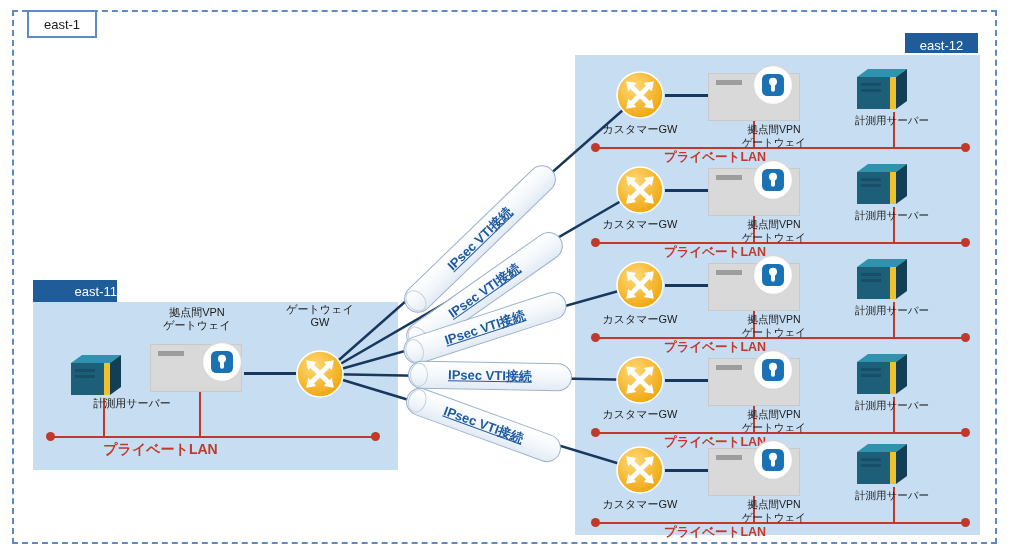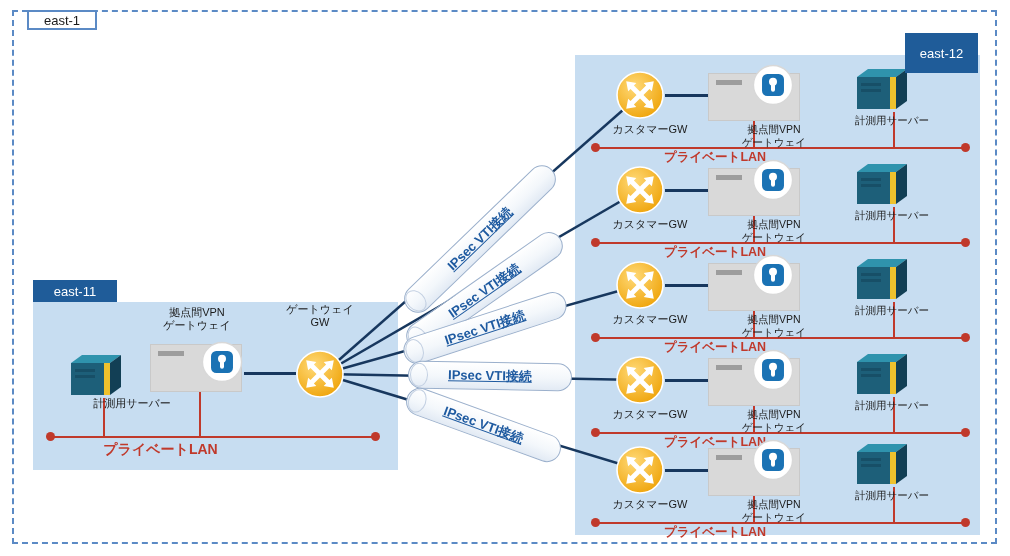--- a/index.html
+++ b/index.html
@@ -2,31 +2,31 @@
 <html><head>
 <meta charset="utf-8">
 <style>
   html,body{margin:0;padding:0;background:#fff;}
   .canvas{position:relative;width:1010px;height:556px;background:#ffffff;overflow:hidden;
           font-family:"Liberation Sans","DejaVu Sans",sans-serif;}
   .abs{position:absolute;}
 
   
   .outerborder{left:12px;top:10px;width:985px;height:534px;border:2px dashed #5b8ac5;box-sizing:border-box;}
-  .east1tag{left:27px;top:10px;width:70px;height:20px;background:#ffffff;border:2px solid #5b8ac5;
+  .east1tag{left:27px;top:10px;width:70px;height:28px;background:#ffffff;border:2px solid #5b8ac5;
             box-sizing:border-box;display:flex;align-items:center;justify-content:center;
             font-size:13px;color:#1a1a1a;}
 
   
   .region{background:#c7ddf1;}
   .e11bg{left:33px;top:302px;width:365px;height:168px;}
   .e12bg{left:575px;top:55px;width:405px;height:480px;}
   .tab{background:#1f5c99;color:#ffffff;font-size:13px;display:flex;align-items:center;justify-content:center;}
-  .e11tab{left:33px;top:280px;width:84px;height:22px;}
-  .e12tab{left:905px;top:33px;width:73px;height:40px;}
+  .e11tab{left:33px;top:280px;width:84px;height:22px;justify-content:flex-end;}
+  .e12tab{left:905px;top:33px;width:73px;height:20px;align-items:flex-end;}
 
   
   .fansvg{left:0;top:0;width:1010px;height:556px;pointer-events:none;}
   .dline{background:#17375e;height:2.5px;}
   .rline{background:#c0392b;}
   .dot{width:9px;height:9px;border-radius:50%;background:#c0392b;}
 
   
   .lbl{font-size:11px;color:#1a1a1a;text-align:center;line-height:1.2;white-space:pre-line;}
   .small{font-size:10.5px;}
@@ -50,21 +50,21 @@
   .t1{left:380px;top:225px;width:200px;transform:rotate(-44deg);}
   .t2{left:392px;top:277px;width:185px;transform:rotate(-35deg);}
   .t3{left:400px;top:314px;width:170px;transform:rotate(-18deg);}
   .t4{left:408px;top:362px;width:164px;transform:rotate(1deg);}
   .t5{left:402px;top:411px;width:163px;transform:rotate(20deg);}
 
   
   .e12row{position:absolute;left:575px;width:405px;height:118px;}
   .rhline{left:90px;top:44px;width:44px;}
   .rgw{left:40px;top:20px;}
-  .rgwlbl{left:20px;top:73px;width:110px;}
+  .rgwlbl{left:10px;top:73px;width:110px;}
   .rbox{left:133px;top:23px;}
   .rlock{left:177px;top:14px;}
   .rvpnlbl{left:135px;top:73px;width:128px;}
   .rsrv{left:278px;top:16px;}
   .rsrvlbl{left:260px;top:64px;width:114px;}
   .rvbox{left:178px;top:70px;width:2px;height:28px;}
   .rvsrv{left:318px;top:62px;width:2px;height:36px;}
   .rlan{left:20px;top:97px;width:370px;height:2px;}
   .rdotL{left:16px;top:93px;}
   .rdotR{left:386px;top:93px;}

